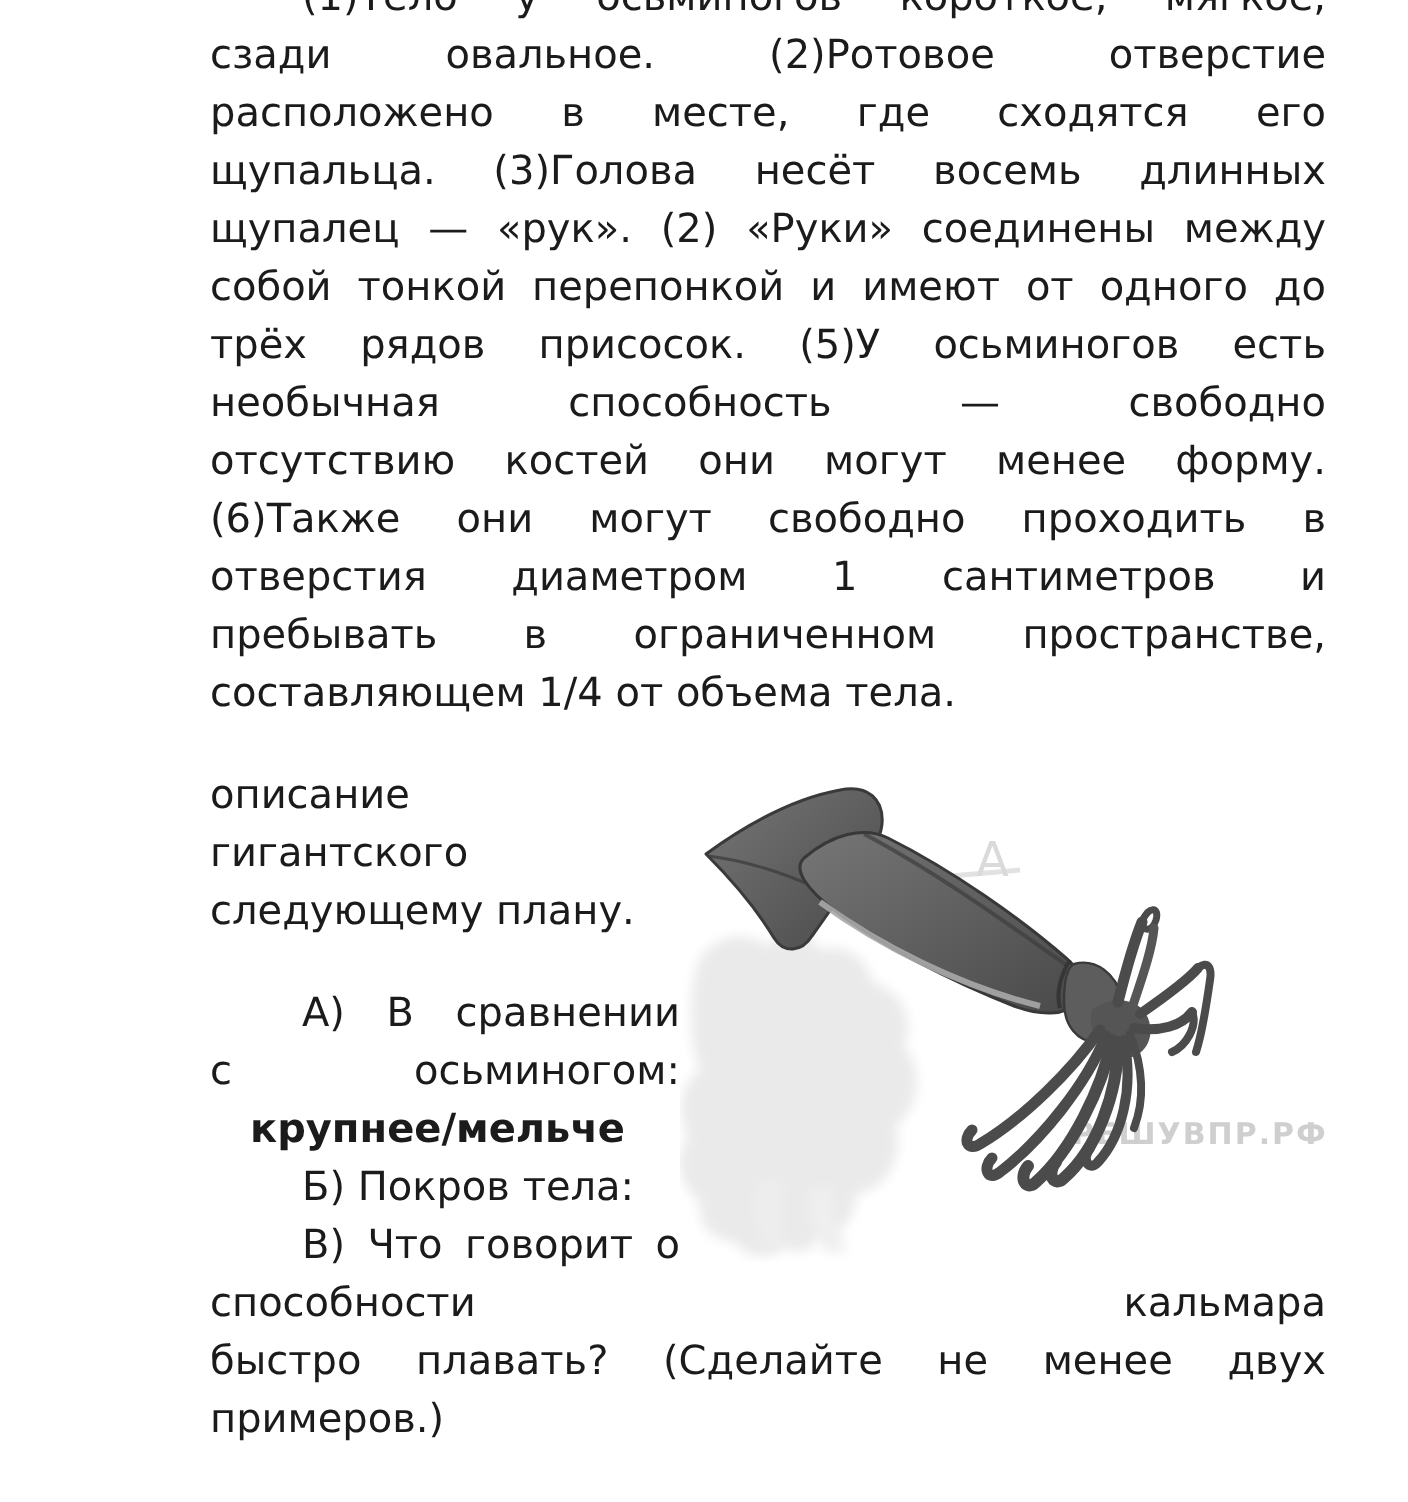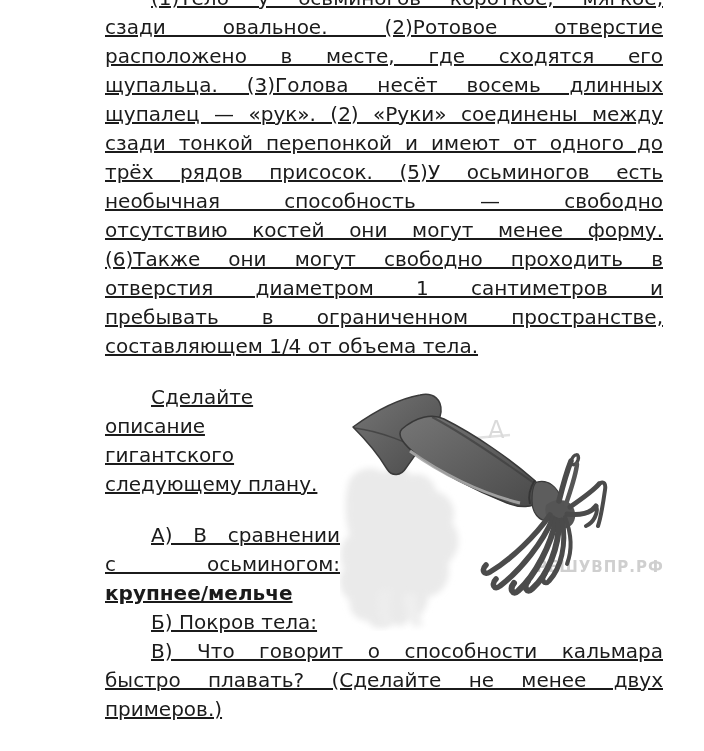--- a/index.html
+++ b/index.html
@@ -18,46 +18,45 @@
     line-height: 29px;
   }
   .para { margin: 0; }
   .para-octopus { margin-top: -16px; }
   .spaced { margin-top: 22px; }
   .jline {
     text-align: justify;
     text-align-last: justify;
     -moz-text-align-last: justify;
     white-space: normal;
-    text-decoration: underline;
   }
   .jline.last { text-align-last: left; -moz-text-align-last: left; }
   .indent { text-indent: 46px; }
-  .bold { font-weight: bold; }
+  .bold { font-weight: bold; margin-left: 20px; }
   .figure {
     float: right;
     width: 363px;
     height: 248px;
     margin: 22px -40px 0 0;
     position: relative;
   }
   .figure svg { display: block; width: 363px; height: 248px; }
 </style>
 </head>
 <body>
 
 <div class="content">
 
   <div class="para para-octopus">
     <div class="jline indent">(1)Тело у осьминогов короткое, мягкое,</div>
     <div class="jline">сзади овальное. (2)Ротовое отверстие</div>
     <div class="jline">расположено в месте, где сходятся его</div>
     <div class="jline">щупальца. (3)Голова несёт восемь длинных</div>
     <div class="jline">щупалец — «рук». (2) «Руки» соединены между</div>
-    <div class="jline">сзади тонкой перепонкой и имеют от одного до</div>
+    <div class="jline">собой тонкой перепонкой и имеют от одного до</div>
     <div class="jline">трёх рядов присосок. (5)У осьминогов есть</div>
     <div class="jline">необычная способность — свободно</div>
     <div class="jline">отсутствию костей они могут менее форму.</div>
     <div class="jline">(6)Также они могут свободно проходить в</div>
     <div class="jline">отверстия диаметром 1 сантиметров и</div>
     <div class="jline">пребывать в ограниченном пространстве,</div>
     <div class="jline last">составляющем 1/4 от объема тела.</div>
   </div>
 
   <div class="figure">
@@ -106,21 +105,20 @@
         <path stroke-width="5.5" d="M213,135 C203,159 181,187 160,203 C154,208 151,201 156,196"></path>
         <path stroke-width="6" d="M216,137 C211,161 196,192 178,208 C173,213 169,206 174,200"></path>
         <path stroke-width="6" d="M219,138 C219,164 208,192 192,206 C187,211 183,204 188,198"></path>
         <path stroke-width="5" d="M222,137 C227,161 221,185 209,198 C205,203 200,197 205,191"></path>
         <path stroke-width="4" d="M225,134 C232,152 232,168 227,181"></path>
       </g>
     </svg>
   </div>
 
   <div class="para spaced">
-    <div class="jline indent">Сделайте</div>
     <div class="jline">описание</div>
     <div class="jline">гигантского</div>
     <div class="jline last">следующему плану.</div>
   </div>
 
   <div class="para spaced">
     <div class="jline indent">А) В сравнении</div>
     <div class="jline">с осьминогом:</div>
     <div class="jline last bold">крупнее/мельче</div>
   </div>

